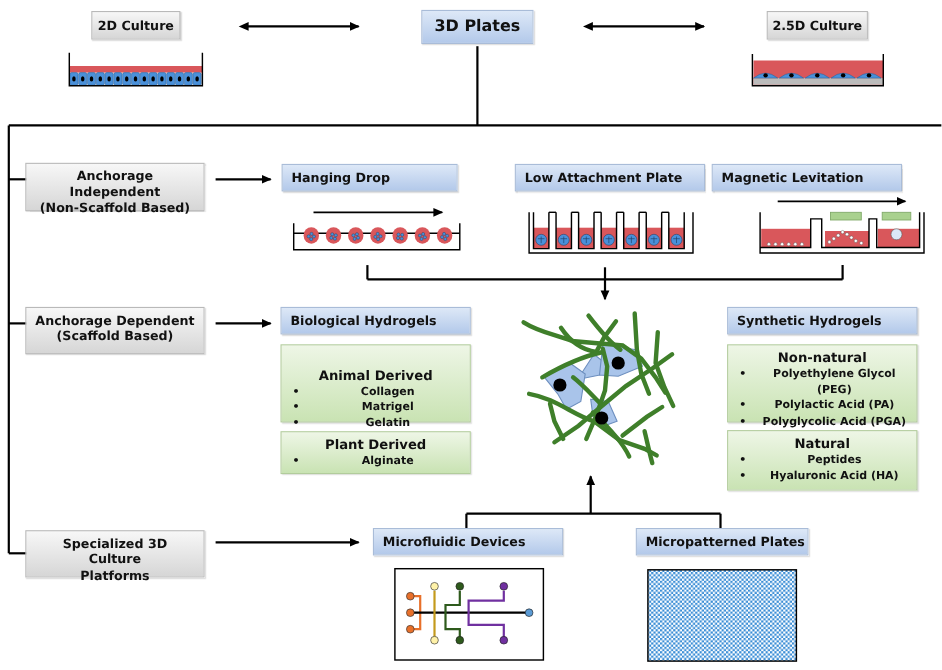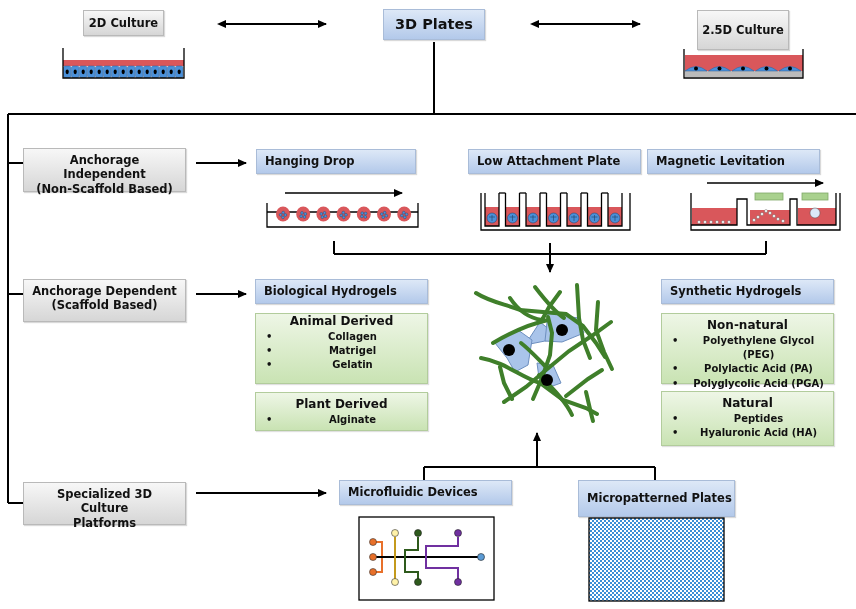--- a/index.html
+++ b/index.html
@@ -282,21 +282,21 @@
 
   <rect x="589" y="518" width="135" height="83" fill="url(#chk)" stroke="#000" stroke-width="1.3"></rect>
 </svg>
 
 <div class="box gray center" style="left:83px;top:10px;width:81px;height:26px;">
   <span>2D Culture</span>
 </div>
 <div class="box blue center" style="left:383px;top:9px;width:102px;height:31px;font-size:14.5px;">
   <span>3D Plates</span>
 </div>
-<div class="box gray center" style="left:697px;top:10px;width:92px;height:40px;">
+<div class="box gray center" style="left:697px;top:10px;width:92px;height:26px;">
   <span>2.5D Culture</span>
 </div>
 
 <div class="box gray left" style="left:23px;top:148px;width:163px;height:44px;">
   <div>Anchorage Independent</div>
   <div>(Non-Scaffold Based)</div>
 </div>
 <div class="box gray left" style="left:23px;top:279px;width:163px;height:43px;">
   <div>Anchorage Dependent</div>
   <div>(Scaffold Based)</div>
@@ -312,21 +312,21 @@
 <div class="box blue hdr" style="left:468px;top:149px;width:173px;height:25px;">
   <span>Low Attachment Plate</span>
 </div>
 <div class="box blue hdr" style="left:647px;top:149px;width:173px;height:25px;">
   <span>Magnetic Levitation</span>
 </div>
 
 <div class="box blue hdr" style="left:255px;top:279px;width:173px;height:25px;">
   <span>Biological Hydrogels</span>
 </div>
-<div class="box green left" style="left:255px;top:313px;width:173px;height:71px;padding-top:0;">
+<div class="box green left" style="left:255px;top:313px;width:173px;height:71px;padding-top:20px;">
   <div class="title">Animal Derived</div>
   <ul>
     <li>Collagen</li>
     <li>Matrigel</li>
     <li>Gelatin</li>
   </ul>
 </div>
 <div class="box green left" style="left:255px;top:392px;width:173px;height:39px;padding-top:4px;">
   <div class="title">Plant Derived</div>
   <ul>
@@ -349,15 +349,15 @@
   <div class="title">Natural</div>
   <ul>
     <li>Peptides</li>
     <li>Hyaluronic Acid (HA)</li>
   </ul>
 </div>
 
 <div class="box blue hdr" style="left:339px;top:480px;width:173px;height:25px;">
   <span>Microfluidic Devices</span>
 </div>
-<div class="box blue hdr" style="left:578px;top:480px;width:157px;height:37px;">
+<div class="box blue hdr" style="left:578px;top:480px;width:157px;height:25px;">
   <span>Micropatterned Plates</span>
 </div>
 
 </body></html>

